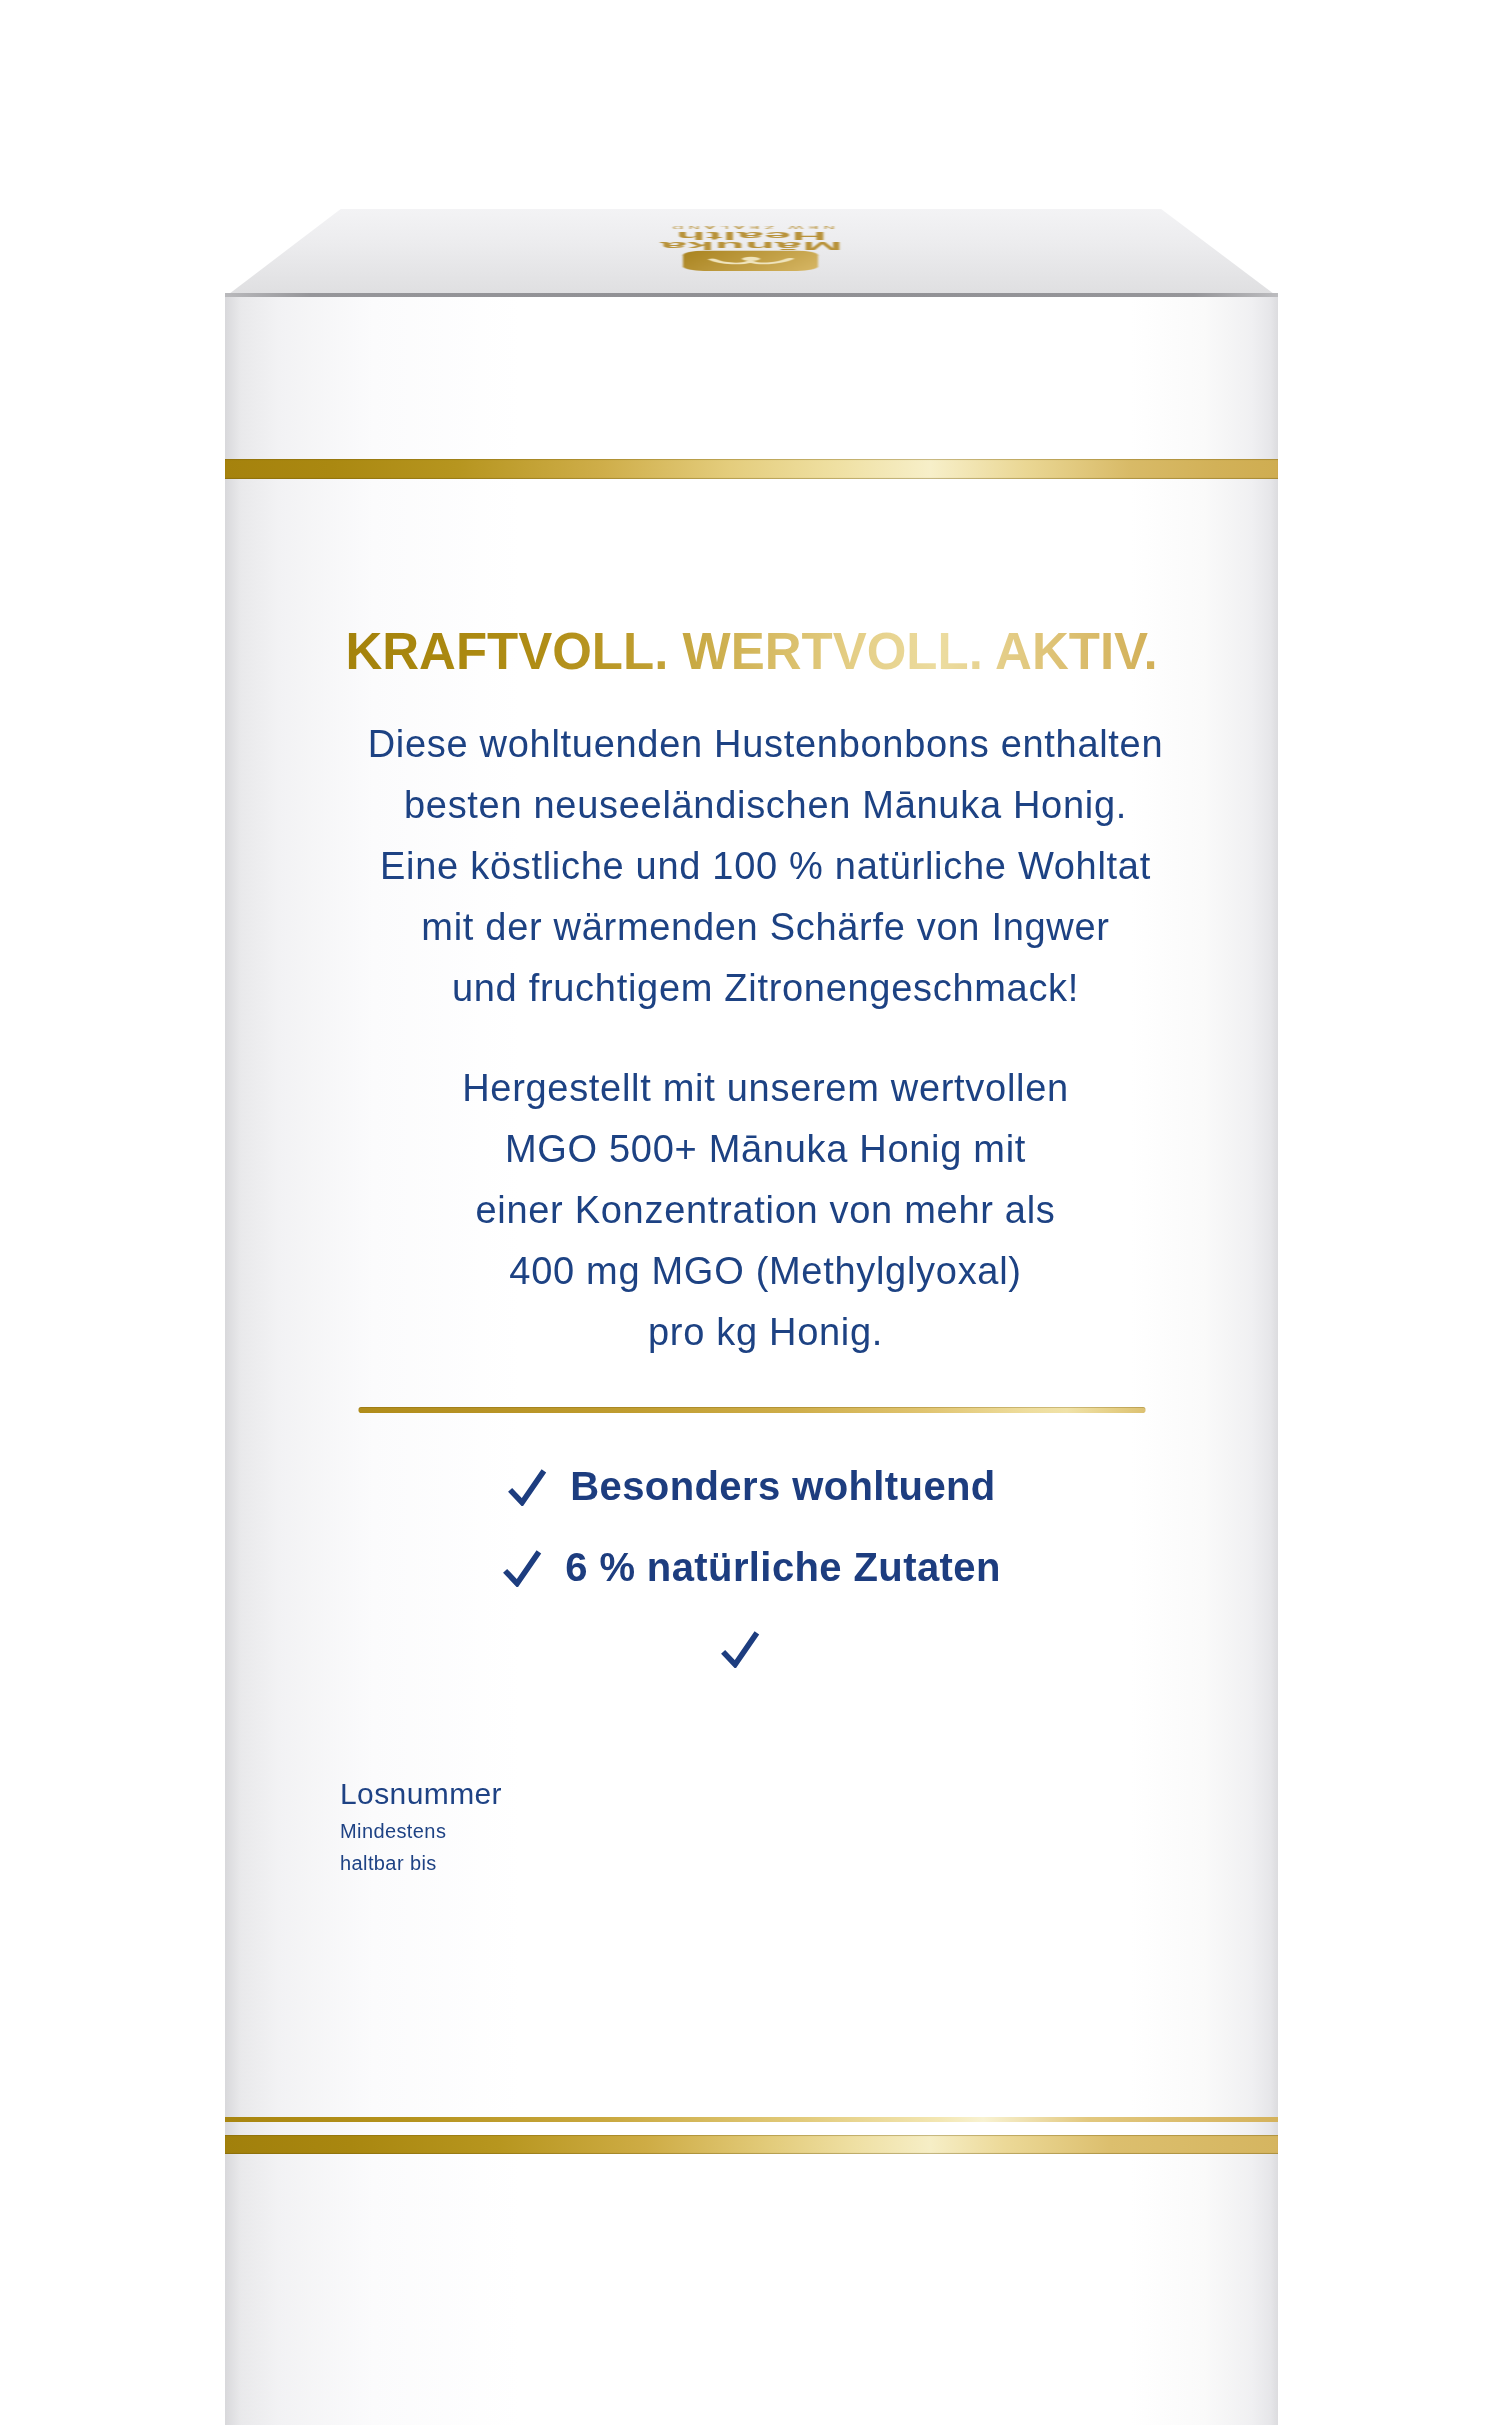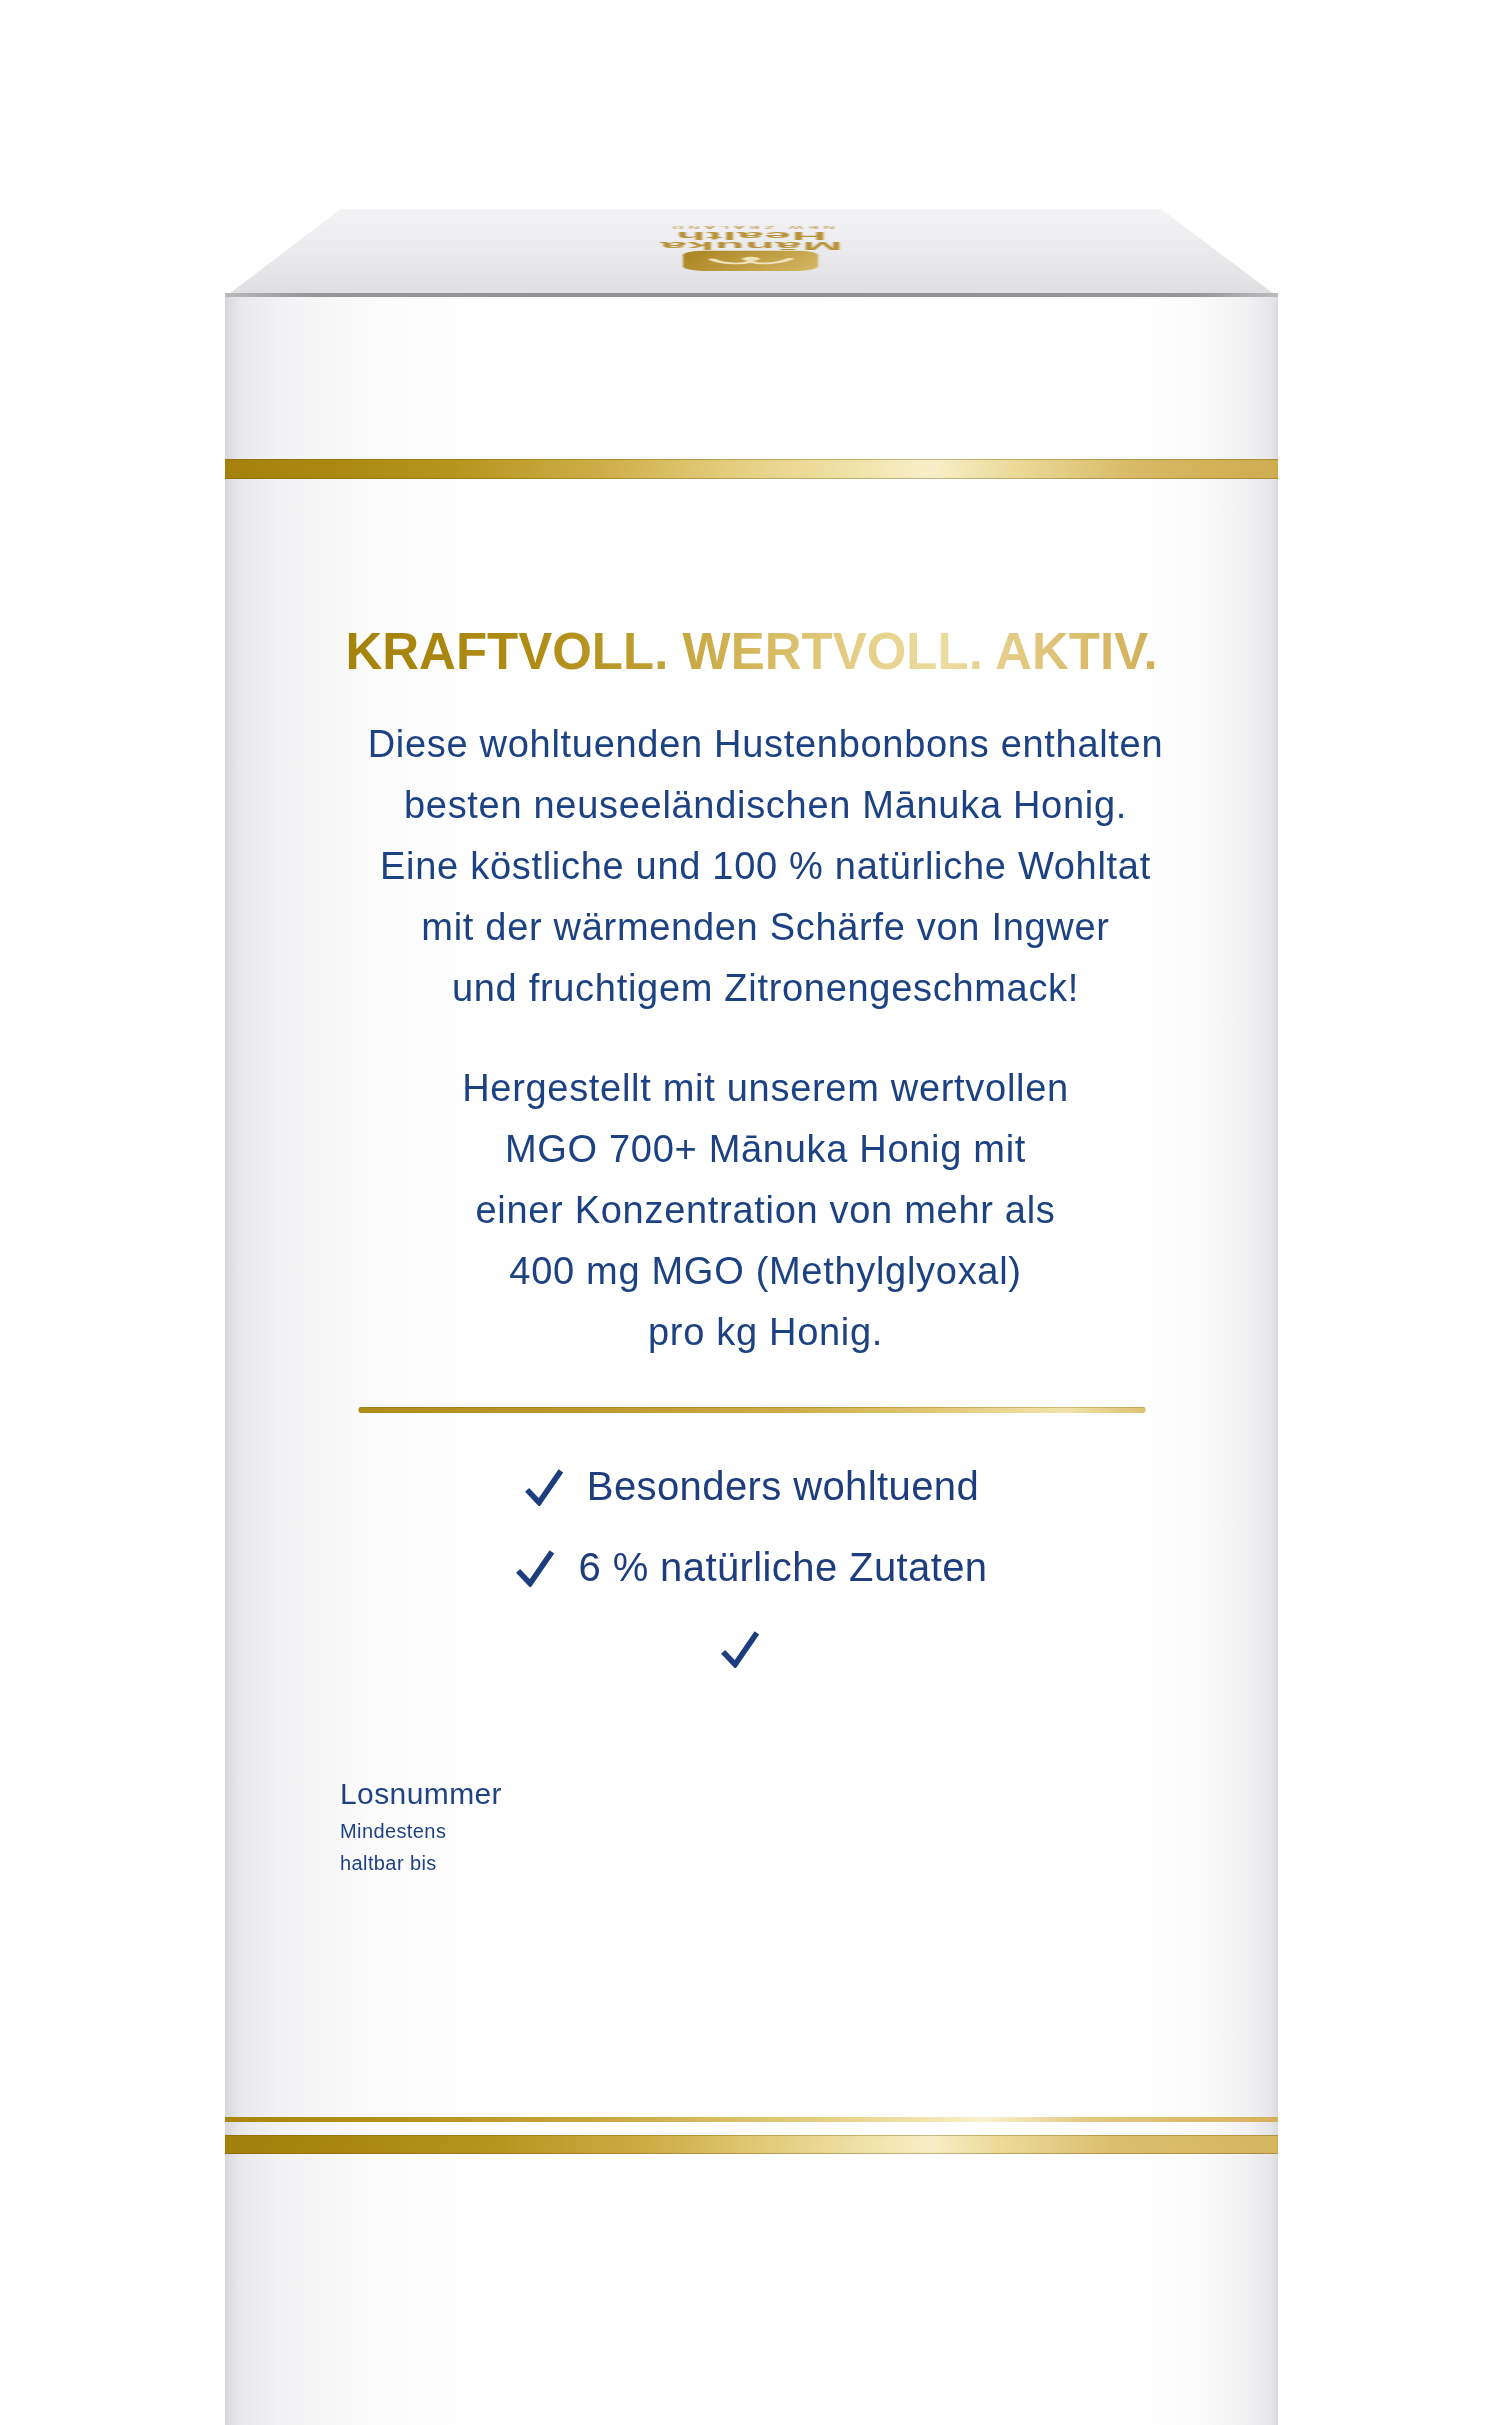--- a/index.html
+++ b/index.html
@@ -92,21 +92,21 @@
     position: absolute; top: 1110px; left: 50%; transform: translateX(-50%);
     width: 787px; height: 6.4px; border-radius: 2.8px;
     background: linear-gradient(90deg, #b08c1a 0%, #b69224 15%, #c09d30 35%, #cead49 55%,
       #e0c470 72%, #eedd9d 85%, #f0e2a8 90%, #e5cf85 96%, #dcc172 100%);
     box-shadow: inset 0 0.7px 0 rgba(120,92,12,0.4);
   }
 
   .benefits { position: absolute; left: 0; top: 1149px; width: 100%; }
   .benefit {
     height: 81px; display: flex; align-items: center; justify-content: center;
-    font-size: 40px; font-weight: normal; letter-spacing: 0.4px; color: #1d3d7f;
+    font-size: 40px; font-weight: bold; letter-spacing: 0.4px; color: #1d3d7f;
     white-space: nowrap;
   }
   .check-icon { width: 40px; height: 38px; margin-right: 23px; flex: 0 0 auto; }
   .check-icon path { stroke: #1d3d7f; stroke-width: 8; fill: none; }
 
   .lot-block { position: absolute; left: 79px; top: 1481px; color: #1e4284; margin-left: 36px; }
   .lot-label { font-size: 30px; line-height: 31px; letter-spacing: 0.4px; }
   .bb-label { margin-top: 5.7px; font-size: 20px; line-height: 32px; letter-spacing: 0.4px; white-space: pre-line; }
 </style>
 </head>
@@ -134,21 +134,21 @@
 
     <h1 class="headline">KRAFTVOLL. WERTVOLL. AKTIV.</h1>
 
     <p class="para para1">Diese wohltuenden Hustenbonbons enthalten
 besten neuseeländischen Mānuka Honig.
 Eine köstliche und 100 % natürliche Wohltat
 mit der wärmenden Schärfe von Ingwer
 und fruchtigem Zitronengeschmack!</p>
 
     <p class="para para2">Hergestellt mit unserem wertvollen
-MGO 700+ Mānuka Honig mit
+MGO 500+ Mānuka Honig mit
 einer Konzentration von mehr als
 400 mg MGO (Methylglyoxal)
 pro kg Honig.</p>
 
     <div class="divider"></div>
 
     <div class="benefits">
       <div class="benefit">
         <svg class="check-icon" viewBox="0 0 56 54" aria-label="✓">
           <path d="M4 31 L21 49 L52 4"></path>

